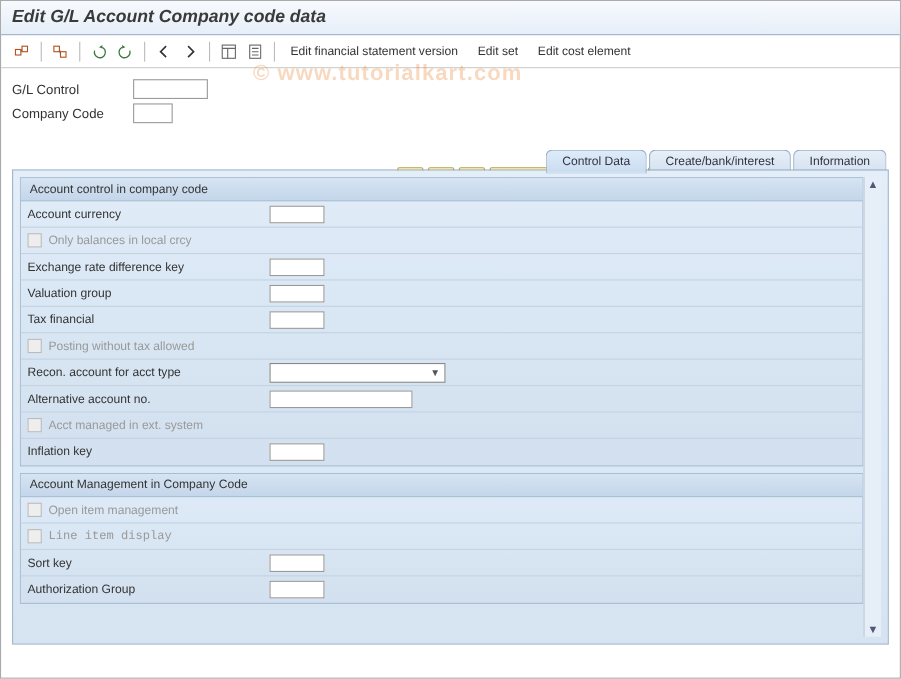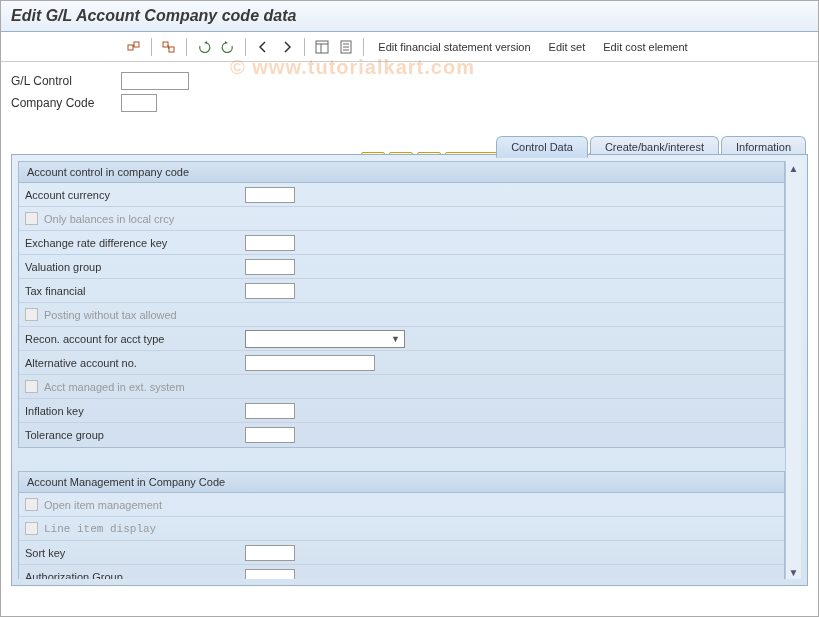--- a/index.html
+++ b/index.html
@@ -23,21 +23,20 @@
     font-weight: bold;
     color: #3a3a3a;
   }
   .toolbar {
     display: flex;
     align-items: center;
     padding: 4px 8px;
     gap: 2px;
     border-bottom: 1px solid #ccc;
     height: 30px;
-    justify-content: center;
   }
   .tb-btn {
     width: 22px;
     height: 22px;
     display: flex;
     align-items: center;
     justify-content: center;
     border: 1px solid transparent;
     border-radius: 2px;
     cursor: pointer;
@@ -161,21 +160,21 @@
   }
   .sb-arrow {
     width:14px; height:14px;
     display:flex; align-items:center; justify-content:center;
     color:#557; cursor:pointer;
     font-size:10px;
   }
   .group {
     border: 1px solid #a8bcd2;
     background: linear-gradient(to bottom,#e0ecf8 0%, #d2e0ef 100%);
-    margin-bottom: 23px;
+    margin-bottom: 6px;
   }
   .group-title {
     background: linear-gradient(to bottom,#d6e4f2 0%, #c4d6ea 100%);
     border-bottom: 1px solid #a8bcd2;
     padding: 4px 8px;
     font-size: 11px;
     color: #333;
   }
   .field-row {
     display: flex;
@@ -394,24 +393,20 @@
             <input class="field-input wide" style="">
           </div>
           <div class="field-row">
             <span class="chk disabled"></span>
             <span class="field-label disabled" style="width:auto;">Acct managed in ext. system</span>
           </div>
           <div class="field-row">
             <span class="field-label">Inflation key</span>
             <input class="field-input" style="">
           </div>
-          <div class="field-row">
-            <span class="field-label">Tolerance group</span>
-            <input class="field-input" style="">
-          </div>
         </div>
 
         <div class="group">
           <div class="group-title">Account Management in Company Code</div>
           <div class="field-row">
             <span class="chk disabled"></span>
             <span class="field-label disabled" style="width:auto;">Open item management</span>
           </div>
           <div class="field-row">
             <span class="chk disabled"></span>

